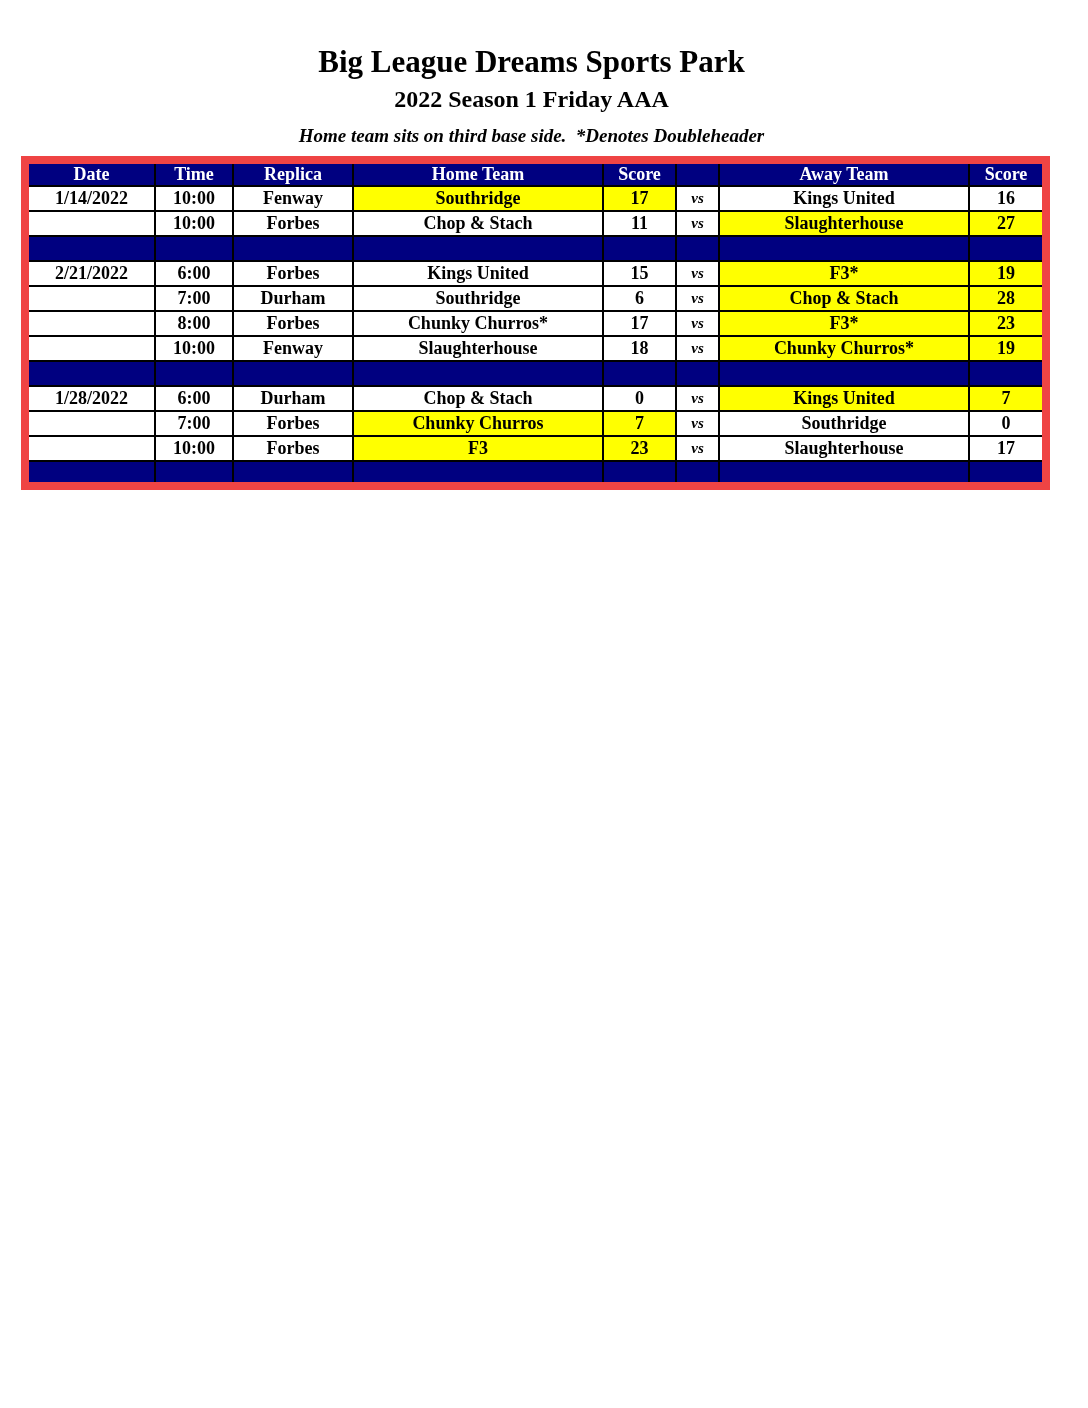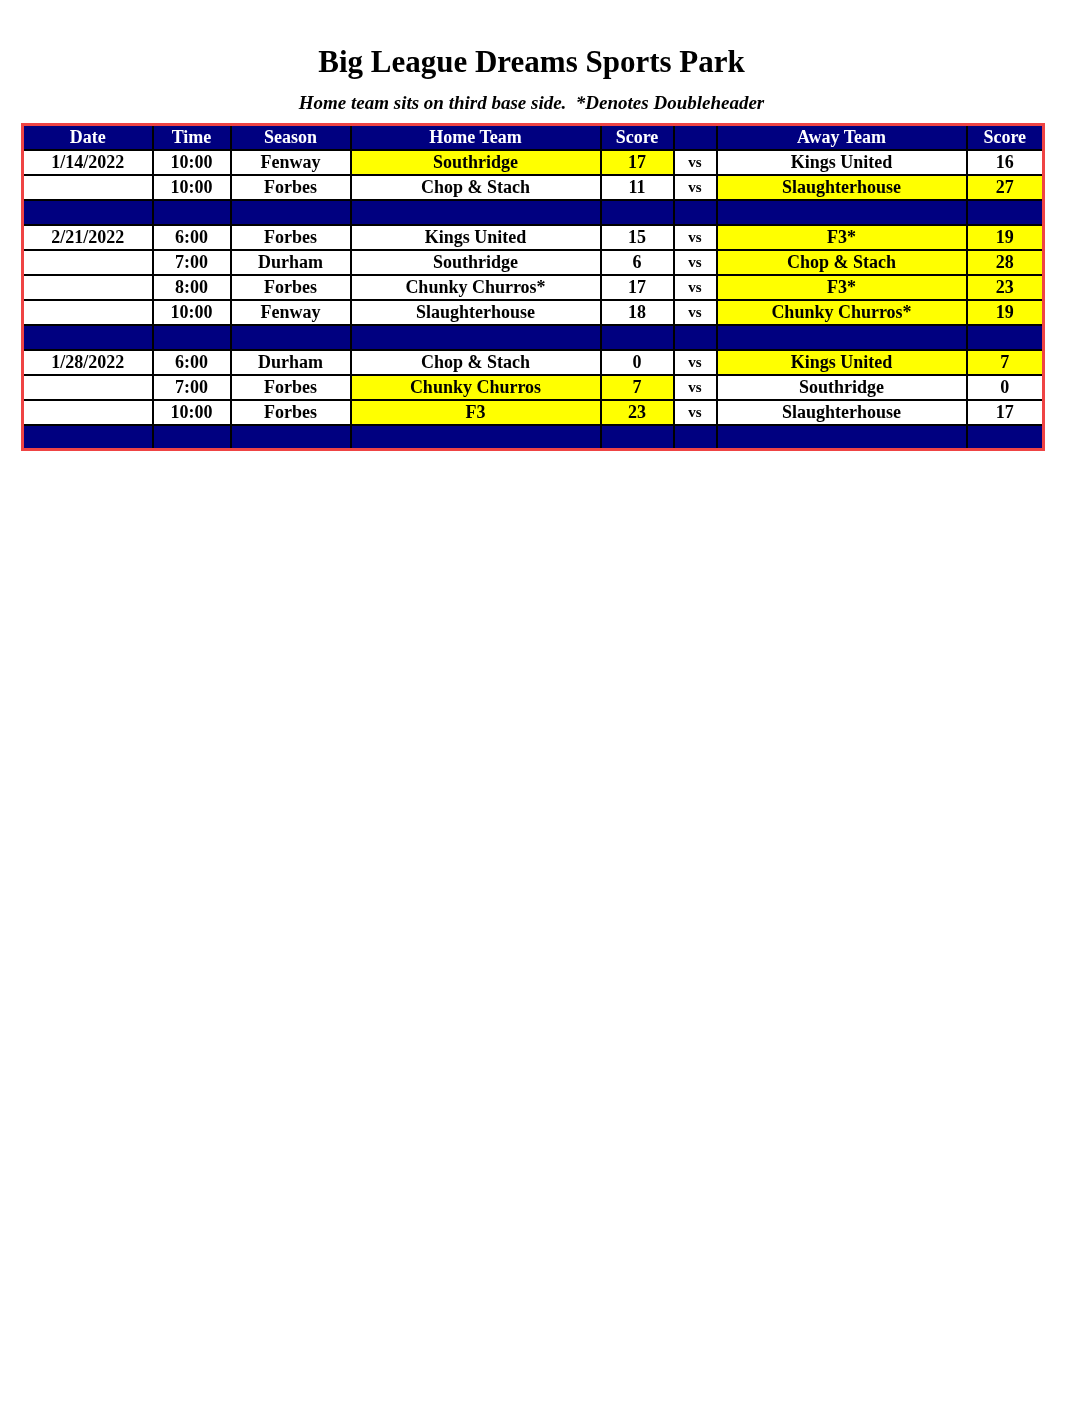--- a/index.html
+++ b/index.html
@@ -44,21 +44,21 @@
     font-style: italic;
     line-height: 22px;
     margin-top: 12px;
     margin-bottom: 9px;
     white-space: pre-wrap;
   }
   table.schedule {
     border-collapse: collapse;
     table-layout: fixed;
     width: 1021px;
-    border: 3px solid #ef4444;
+    border: 8px solid #ef4444;
     padding-left: 38px;
   }
   table.schedule th,
   table.schedule td {
     border: 2px solid #000;
     height: 25px;
     padding: 0 2px;
     text-align: center;
     vertical-align: middle;
     font-weight: bold;
@@ -71,46 +71,48 @@
     background: var(--navy);
     color: var(--header-text);
   }
   table.schedule td.hl {
     background: var(--highlight);
   }
   table.schedule tr.sep td {
     background: var(--navy);
   }
   table.schedule td.vs {
+    font-style: italic;
     font-size: 15px;
   }
 </style>
 </head>
 <body>
 
 <div class="content">
   <div class="title">Big League Dreams Sports Park</div>
+  <div class="subtitle">2022 Season 1 Friday AAA</div>
   <div class="note">Home team sits on third base side.  *Denotes Doubleheader</div>
 
   <table class="schedule">
     <colgroup>
       <col style="width:130px">
       <col style="width:78px">
       <col style="width:120px">
       <col style="width:250px">
       <col style="width:73px">
       <col style="width:43px">
       <col style="width:250px">
       <col style="width:77px">
     </colgroup>
     <thead>
       <tr>
         <th>Date</th>
         <th>Time</th>
-        <th>Season</th>
+        <th>Replica</th>
         <th>Home Team</th>
         <th>Score</th>
         <th></th>
         <th>Away Team</th>
         <th>Score</th>
       </tr>
     </thead>
     <tbody>
         <tr>
           <td>1/14/2022</td>

